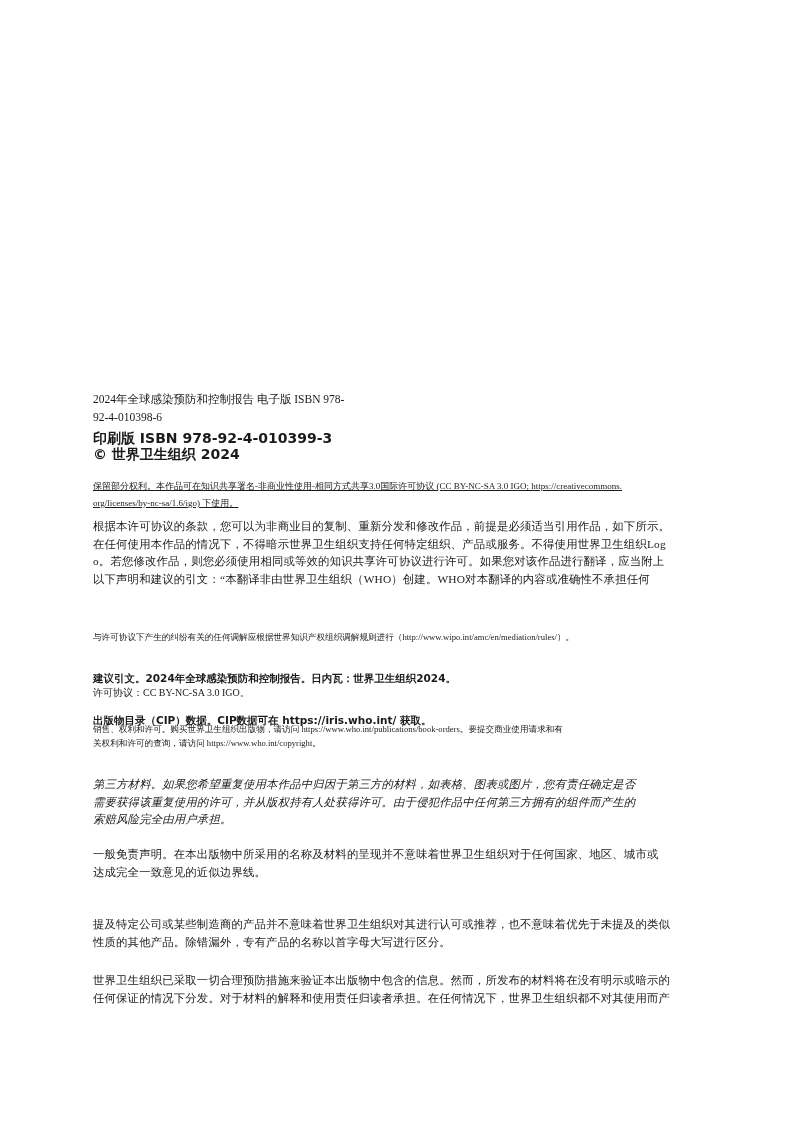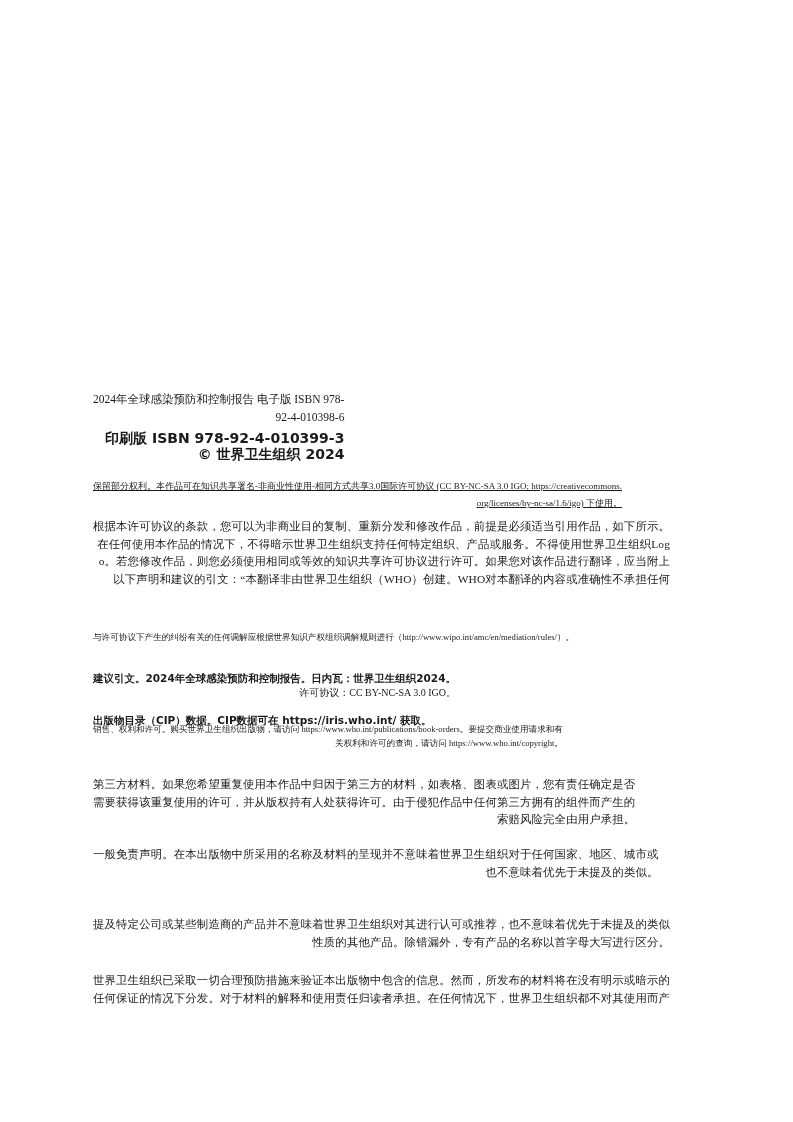--- a/index.html
+++ b/index.html
@@ -17,21 +17,20 @@
   }
   .page {
     position: absolute;
     left: 93px;
     top: 390px;
     width: 610px;
   }
   .line {
     display: block;
     white-space: nowrap;
-    text-align: right;
   }
   .isbn-e {
     font-size: 11.5px;
     line-height: 18px;
     font-family: "Liberation Serif", "DejaVu Serif", serif;
   }
   .bold-sans {
     font-family: "DejaVu Sans", "Liberation Sans", sans-serif;
     font-weight: bold;
     font-size: 14px;
@@ -95,29 +94,29 @@
 
   <div class="blk" style="top:322px;">
     <span class="line bold-sans" style="font-size:10.5px;">出版物目录（CIP）数据。CIP数据可在 https://iris.who.int/ 获取。</span>
   </div>
 
   <div class="blk" style="top:332px;">
     <span class="line tiny">销售、权利和许可。购买世界卫生组织出版物，请访问 https://www.who.int/publications/book-orders。要提交商业使用请求和有</span>
     <span class="line tiny">关权利和许可的查询，请访问 https://www.who.int/copyright。</span>
   </div>
 
-  <div class="blk" style="top:386px;">
+  <div class="blk" style="top:386px;font-style:italic;">
     <span class="line para">第三方材料。如果您希望重复使用本作品中归因于第三方的材料，如表格、图表或图片，您有责任确定是否</span>
     <span class="line para">需要获得该重复使用的许可，并从版权持有人处获得许可。由于侵犯作品中任何第三方拥有的组件而产生的</span>
     <span class="line para">索赔风险完全由用户承担。</span>
   </div>
 
   <div class="blk" style="top:456px;">
     <span class="line para">一般免责声明。在本出版物中所采用的名称及材料的呈现并不意味着世界卫生组织对于任何国家、地区、城市或</span>
-    <span class="line para">也不意味着优先于未提及的类似。</span>
+    <span class="line para">达成完全一致意见的近似边界线。</span>
   </div>
 
   <div class="blk" style="top:526px;">
     <span class="line para">提及特定公司或某些制造商的产品并不意味着世界卫生组织对其进行认可或推荐，也不意味着优先于未提及的类似</span>
     <span class="line para">性质的其他产品。除错漏外，专有产品的名称以首字母大写进行区分。</span>
   </div>
 
   <div class="blk" style="top:582px;">
     <span class="line para">世界卫生组织已采取一切合理预防措施来验证本出版物中包含的信息。然而，所发布的材料将在没有明示或暗示的</span>
     <span class="line para">任何保证的情况下分发。对于材料的解释和使用责任归读者承担。在任何情况下，世界卫生组织都不对其使用而产</span>

